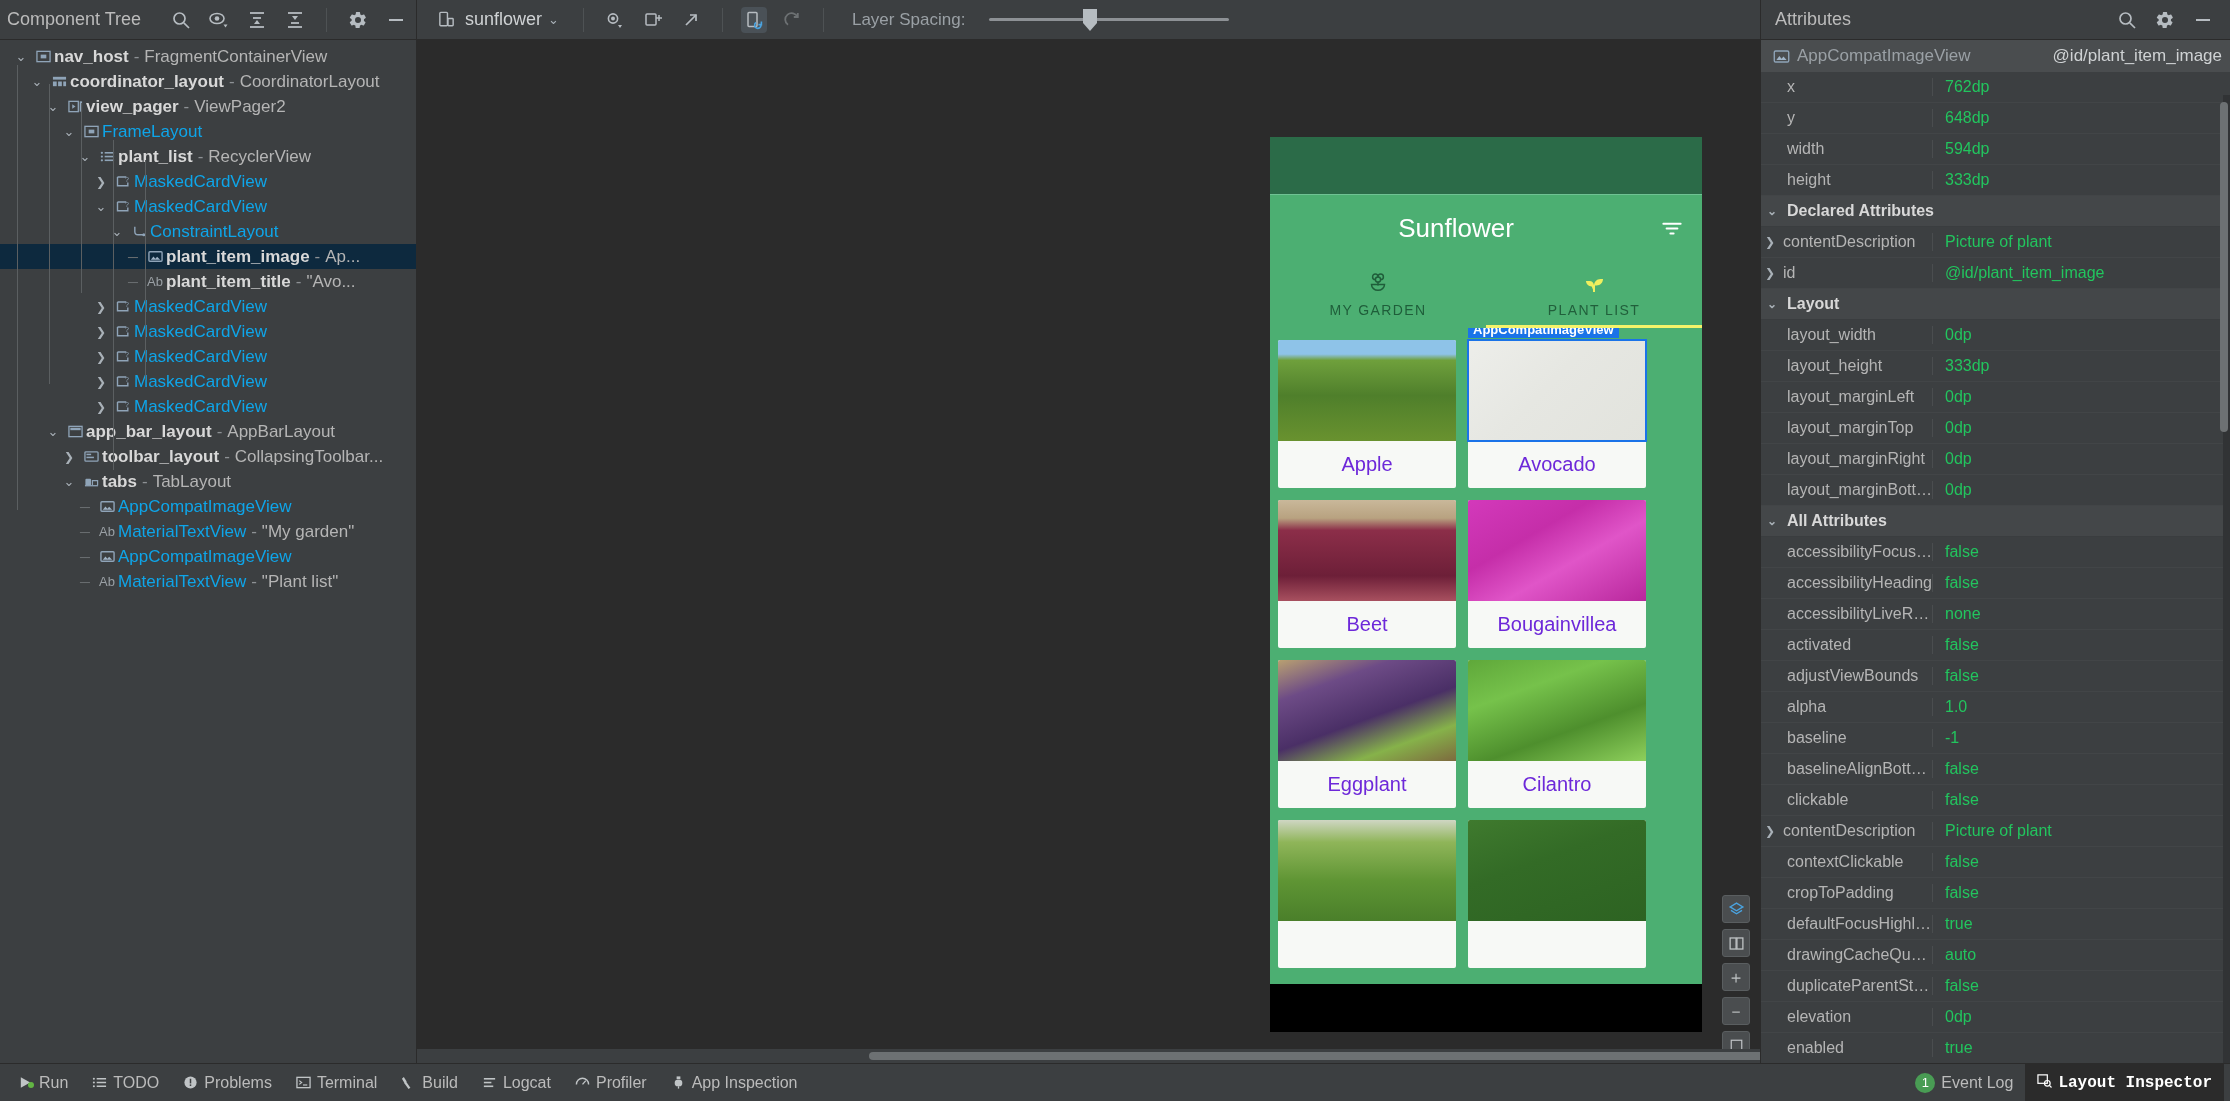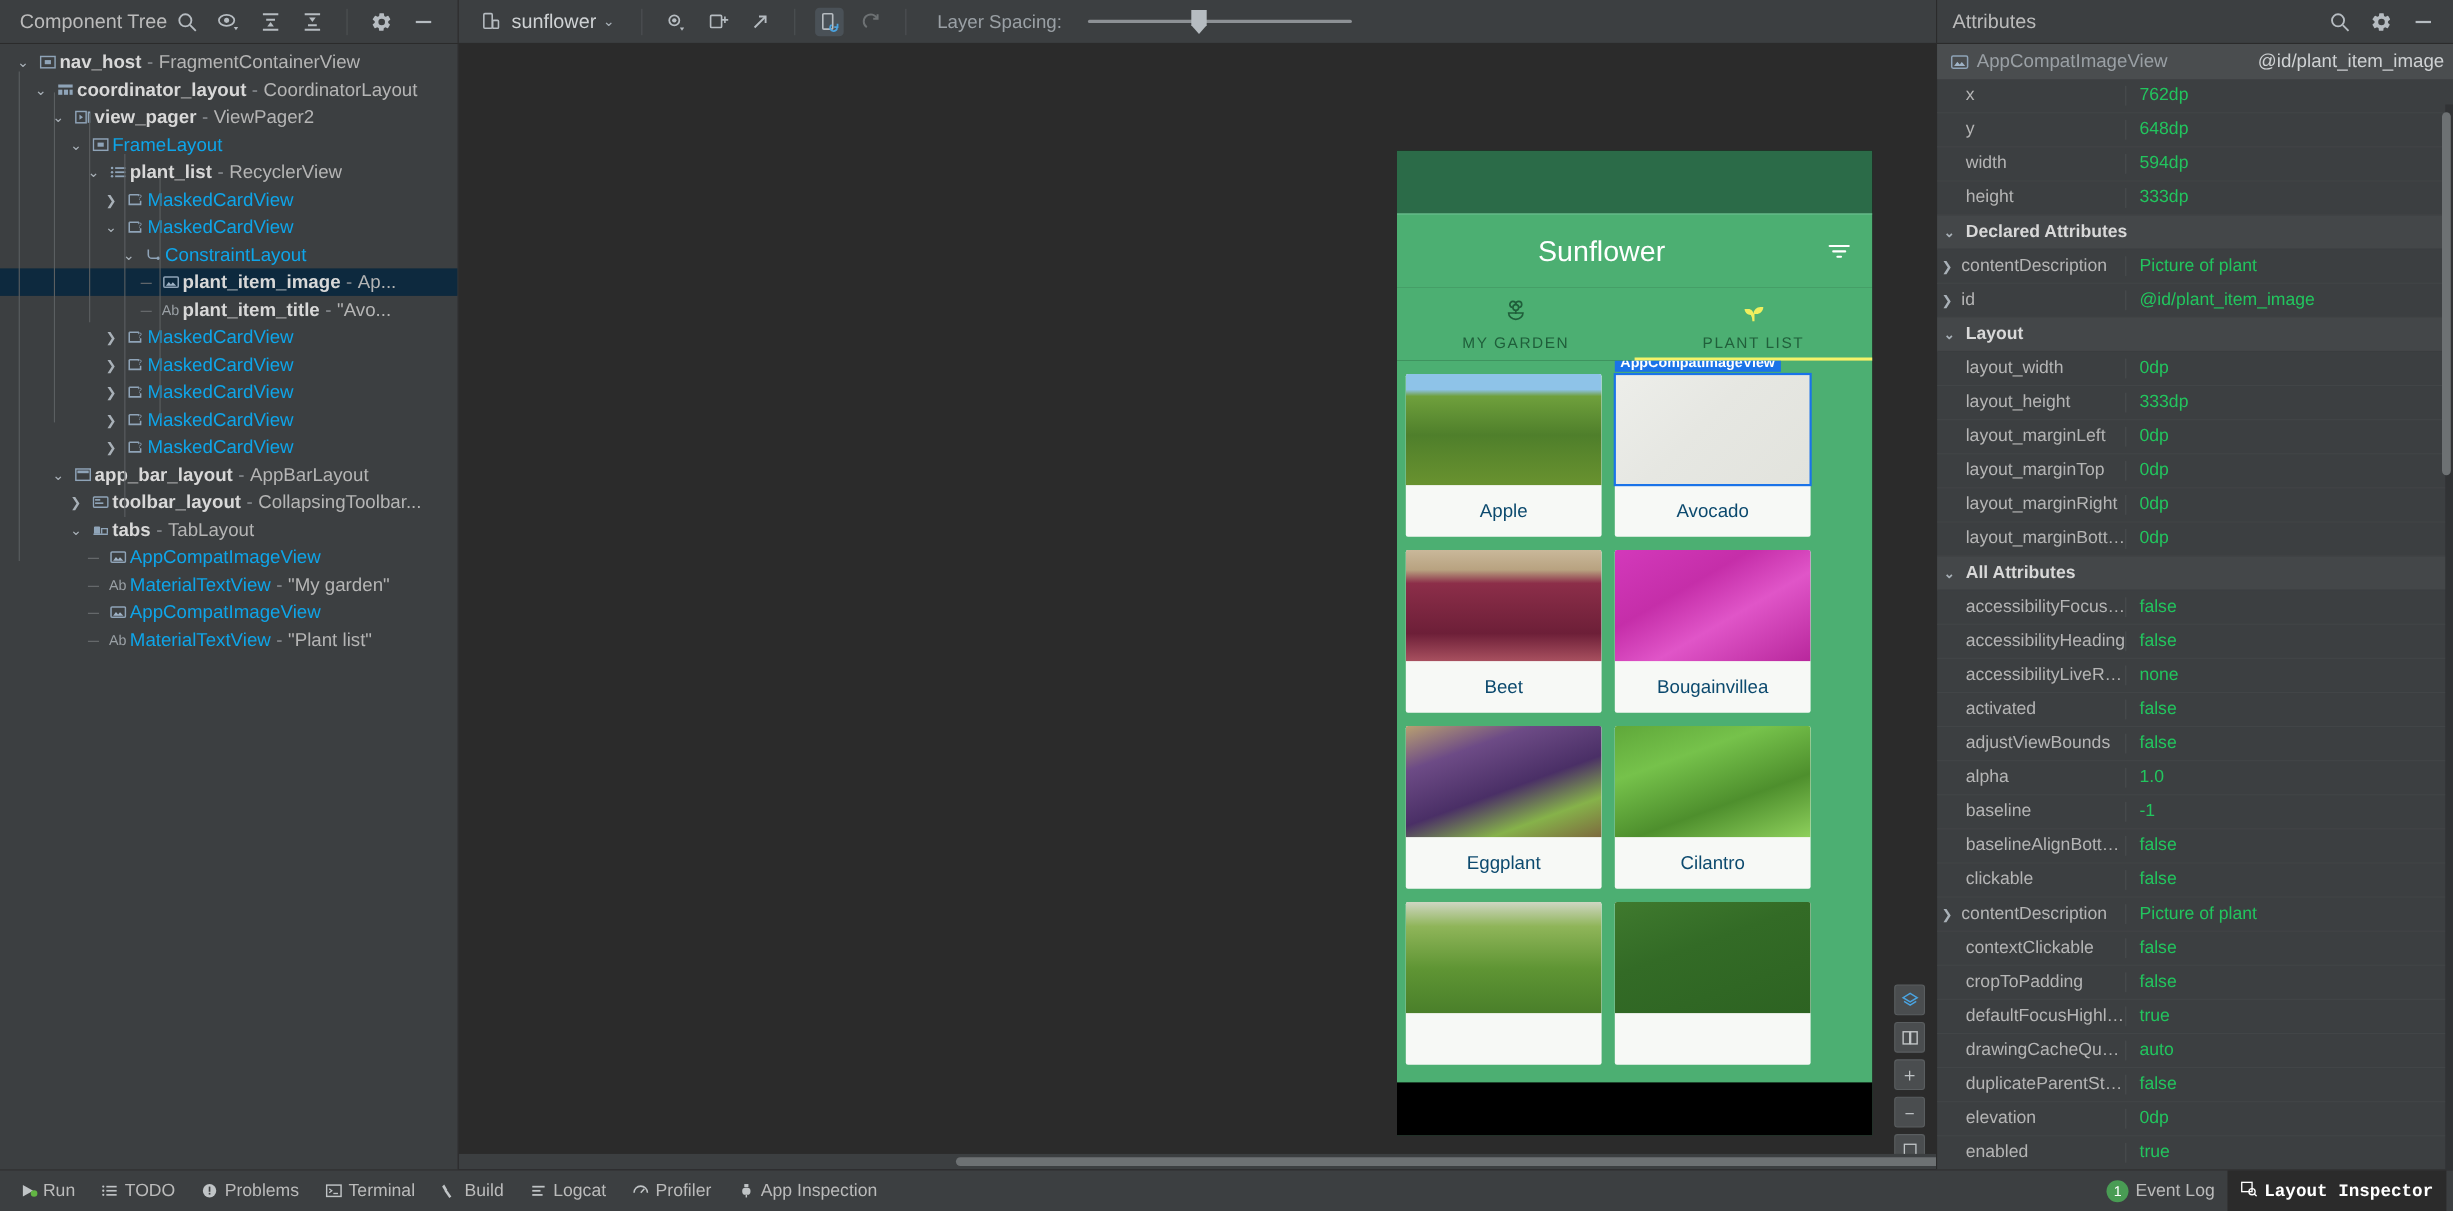--- a/index.html
+++ b/index.html
@@ -7,21 +7,21 @@
     width: 2230px; height: 1101px;
     background: #3c3f41;
     font-family: "Liberation Sans", sans-serif;
     color: #bbbbbb;
     overflow: hidden;
   }
   .app { width: 2230px; height: 1101px; display: flex; flex-direction: column; }
 
   
   .toolbar { height: 40px; display: flex; align-items: stretch; background: #3c3f41; border-bottom: 1px solid #2b2b2b; flex: 0 0 40px; }
-  .tb-tree-head { width: 417px; display: flex; align-items: center; padding: 0 18px; background: #3c3f41; border-right: 1px solid #2b2b2b; }
+  .tb-tree-head { width: 417px; display: flex; align-items: center; padding: 0 7px; background: #3c3f41; border-right: 1px solid #2b2b2b; }
   .tb-title { font-size: 18px; color: #bbbbbb; flex: 1; }
   .tb-icons { display: flex; align-items: center; gap: 12px; }
   .icn { width: 26px; height: 26px; display: inline-flex; align-items: center; justify-content: center; color: #a9b1b8; }
   .icn svg { display: block; }
   .tb-main { flex: 1; display: flex; align-items: center; padding: 0 10px; gap: 12px; }
   .device-chip { display: flex; align-items: center; gap: 6px; font-size: 18px; color: #cfd2d4; padding: 2px 6px; }
   .vsep { width: 1px; height: 24px; background: #4e5254; margin: 0 6px; }
   .tgl-on { background: #4a5157; border-radius: 4px; }
   .lbl-spacing { font-size: 17px; color: #9aa0a5; margin-left: 10px; }
   .slider-wrap { display: flex; align-items: center; width: 240px; height: 30px; position: relative; margin-left: 12px; }
@@ -55,21 +55,21 @@
   .ph-filter { width: 60px; display: flex; align-items: center; justify-content: center; }
   .ph-tabs { height: 67px; background: #4caf72; display: flex; }
   .ph-tab { flex: 1; display: flex; flex-direction: column; align-items: center; justify-content: center; gap: 3px; position: relative; }
   .ph-tab-lbl { font-size: 14px; letter-spacing: 1.4px; color: #1f5e3a; }
   .ph-tab.active .ph-tab-lbl { color: #215f3b; }
   .ph-tab.active::after { content: ""; position: absolute; left: 0; right: 0; bottom: 0; height: 3px; background: #f5f36a; }
   .ph-content { background: #4caf72; padding: 12px 8px 0 8px; height: 704px; overflow: hidden; position: relative; }
   .grid { display: flex; flex-wrap: wrap; gap: 12px 12px; }
   .card { width: 178px; background: #f7f9f6; border-radius: 2px; overflow: hidden; position: relative; }
   .card-img { height: 101px; background-size: cover; background-position: center; }
-  .card-cap { height: 47px; display: flex; align-items: center; justify-content: center; font-size: 17px; color: #0c4a6e; }
+  .card-cap { height: 47px; display: flex; align-items: center; justify-content: center; font-size: 20px; color: #6d28d9; }
   .sel-badge { position: absolute; left: 0; top: -19px; background: #1a73e8; color: #fff; font-size: 13px; font-weight: bold; padding: 1px 5px; white-space: nowrap; }
   .sel-outline { outline: 2px solid #1a73e8; outline-offset: -1px; }
   .ph-footer { position: absolute; left: 0; right: 0; bottom: 0; height: 48px; background: #000; }
 
   
   .cv-tools { position: absolute; right: 10px; top: 855px; display: flex; flex-direction: column; gap: 6px; }
   .cv-btn { width: 28px; height: 28px; background: #4a4d4f; border: 1px solid #5a5e60; border-radius: 3px; display: flex; align-items: center; justify-content: center; color: #c0c4c6; font-size: 17px; }
   .cv-btn.accent { color: #4aa3e0; }
 
   .hscroll { position: absolute; left: 0; right: 0; bottom: 0; height: 14px; background: #3c3f41; }

